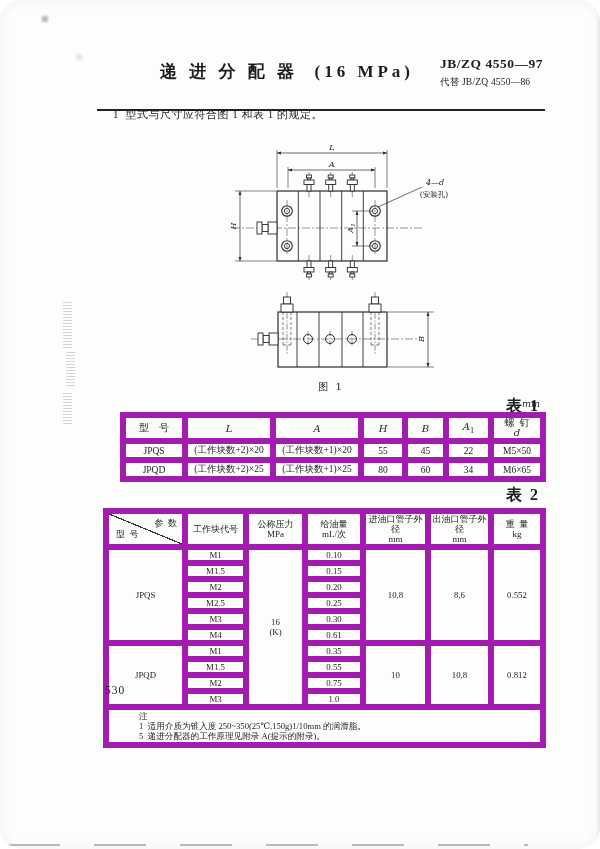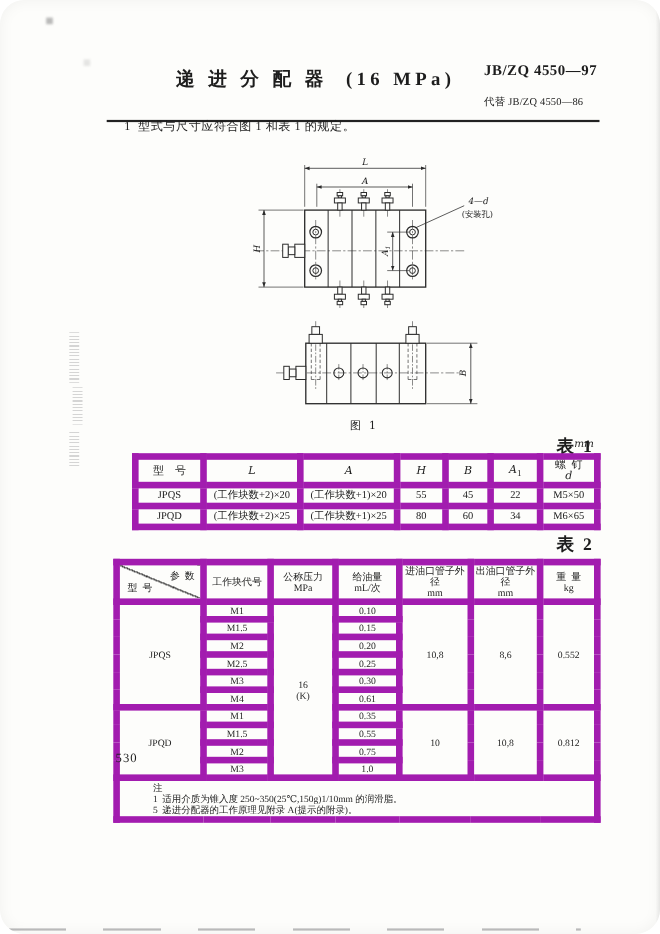--- a/index.html
+++ b/index.html
@@ -9,21 +9,21 @@
     font-family:"Liberation Serif","DejaVu Serif",serif;
     box-shadow:inset 0 0 14px rgba(0,0,0,.05);
     border-radius:22px;
   }
   .abs{position:absolute;}
   .pre{white-space:pre;}
   .it{font-family:"DejaVu Serif","Liberation Serif",serif;font-style:italic;}
   
   .title{left:160px;top:60px;font-size:17px;font-weight:bold;letter-spacing:4px;white-space:pre;}
   .code{left:440px;top:56px;font-size:13.5px;font-weight:bold;letter-spacing:.5px;white-space:pre;}
-  .replaces{left:440px;top:86px;font-size:9.5px;letter-spacing:.2px;white-space:pre;}
+  .replaces{left:440px;top:76px;font-size:9.5px;letter-spacing:.2px;white-space:pre;}
   .hrule{left:97px;top:109px;width:448px;height:2px;background:#222;}
   .sect{font-size:11px;letter-spacing:.5px;}
   
   svg text{font-family:"DejaVu Serif","Liberation Serif",serif;fill:#222;}
   
   table{border-collapse:collapse;table-layout:fixed;}
   .dtable{border:1.6px solid #222;}
   .dtable td{border:6px solid #a21caf;text-align:center;vertical-align:middle;padding:0 1px;overflow:hidden;}
   .t1{font-size:10px;}
   .t1 .val{font-size:9.5px;}

